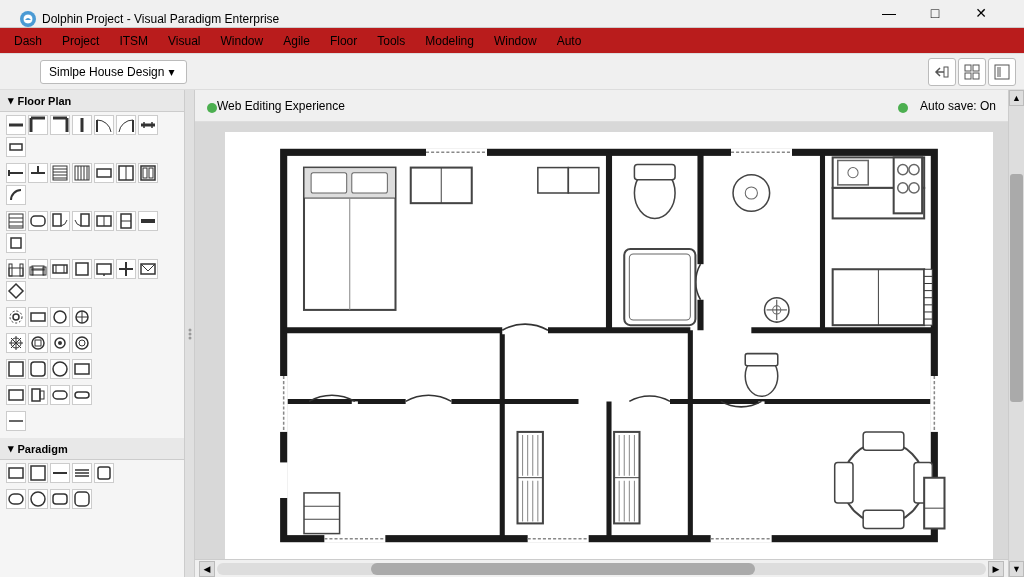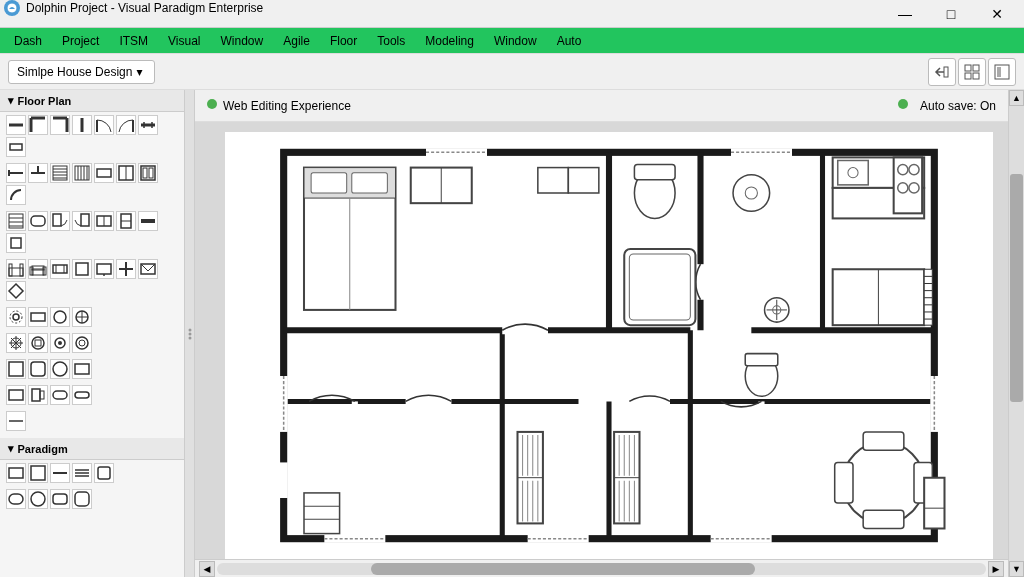--- a/index.html
+++ b/index.html
@@ -1,49 +1,49 @@
 <!DOCTYPE html>
 <html><head>
   <meta charset="utf-8">
   <style>
     * { margin: 0; padding: 0; box-sizing: border-box; }
     body { width: 1024px; height: 577px; overflow: hidden; font-family: 'Segoe UI', Arial, sans-serif; font-size: 12px; background: #f0f0f0; }
 
     
     #title-bar {
-      height: 28px; background: #f0f0f0; display: flex; align-items: flex-start;
-      justify-content: space-between; padding: 0 4px; border-bottom: 1px solid #ccc;
+      height: 28px; background: #f0f0f0; display: flex; align-items: flex-end;
+      justify-content: space-between; padding: 0 20px; border-bottom: 1px solid #ccc;
     }
     #title-bar-left { display: flex; align-items: center; gap: 6px; font-size: 12px; }
     #title-bar-icon { width: 16px; height: 16px; background: #4a9ad4; border-radius: 50%; display: flex; align-items: center; justify-content: center; }
     #title-bar-controls { display: flex; gap: 0; }
     .title-btn { width: 46px; height: 28px; border: none; background: transparent; cursor: pointer; font-size: 14px; display: flex; align-items: center; justify-content: center; }
 
     
     #menu-bar {
-      height: 26px; background: #22c55e; display: flex; align-items: center;
+      height: 26px; background: #b91c1c; display: flex; align-items: center;
       padding: 0 4px; border-bottom: 1px solid #ddd;
     }
     .menu-item { padding: 3px 10px; cursor: pointer; border-radius: 2px; }
 
     
     #toolbar {
       height: 36px; background: #f0f0f0; display: flex; align-items: center;
       padding: 0 8px; gap: 4px; border-bottom: 1px solid #ddd; justify-content: space-between;
     }
     #toolbar-left { display: flex; align-items: center; gap: 4px; }
     #toolbar-right { display: flex; align-items: center; gap: 2px; }
     .toolbar-btn {
       width: 28px; height: 28px; border: 1px solid #bbb; background: white;
       border-radius: 3px; cursor: pointer; display: flex; align-items: center; justify-content: center;
       font-size: 13px;
     }
     #breadcrumb-btn {
       padding: 4px 12px 4px 8px; border: 1px solid #bbb; background: white;
-      border-radius: 3px; cursor: pointer; display: flex; align-items: center; gap: 4px; font-size: 12px;
+      border-radius: 3px; cursor: pointer; display: flex; align-items: center; gap: 4px; font-size: 12px; margin-left: 32px;
     }
 
     
     #main { display: flex; height: calc(577px - 90px); }
 
     
     #left-panel {
       width: 185px; background: #f5f5f5; border-right: 1px solid #ccc;
       overflow-y: auto; flex-shrink: 0;
     }
@@ -59,21 +59,21 @@
       width: 10px; background: #e0e0e0; cursor: col-resize;
       display: flex; align-items: center; justify-content: center; border-right: 1px solid #ccc;
     }
 
     
     #canvas-area { flex: 1; background: #e8e8e8; position: relative; overflow: hidden; }
     #canvas-header {
       height: 32px; background: #f0f0f0; border-bottom: 1px solid #ddd;
       display: flex; align-items: center; justify-content: space-between; padding: 0 12px;
     }
-    #canvas-header-left { display: flex; align-items: flex-start; gap: 6px; }
+    #canvas-header-left { display: flex; align-items: flex-end; }
     .green-dot { width: 10px; height: 10px; border-radius: 50%; background: #4caf50; }
     #canvas-content { position: relative; background: #d8d8d8; height: calc(100% - 32px - 18px); overflow: hidden; }
 
     
     #floor-plan { position: absolute; top: 0; left: 0; width: 100%; height: 100%; }
 
     
     #h-scrollbar {
       height: 18px; background: #f0f0f0; border-top: 1px solid #ccc;
       display: flex; align-items: center; padding: 0 4px; gap: 2px;
@@ -537,21 +537,21 @@
         <circle cx="4" cy="14" r="1.5" fill="#999"></circle>
       </svg>
   </div>
 
   <div id="canvas-area">
     <div id="canvas-header">
       <div id="canvas-header-left">
         <div class="green-dot"></div>
         <span>Web Editing Experience</span>
       </div>
-      <div style="display:flex;align-items:flex-start;gap:12px;">
+      <div style="display:flex;align-items:flex-end;gap:12px;">
         <div class="green-dot"></div>
         <span>Auto save: On</span>
       </div>
     </div>
 
     <div id="canvas-content">
 
       <svg id="floor-plan" viewBox="0 0 700 420" xmlns="http://www.w3.org/2000/svg" style="position:absolute;top:10px;left:30px;width:calc(100% - 45px);height:calc(100% - 10px);background:white;">
 
         <rect x="30" y="20" width="640" height="380" fill="white" stroke="#1a1a1a" stroke-width="7"></rect>

